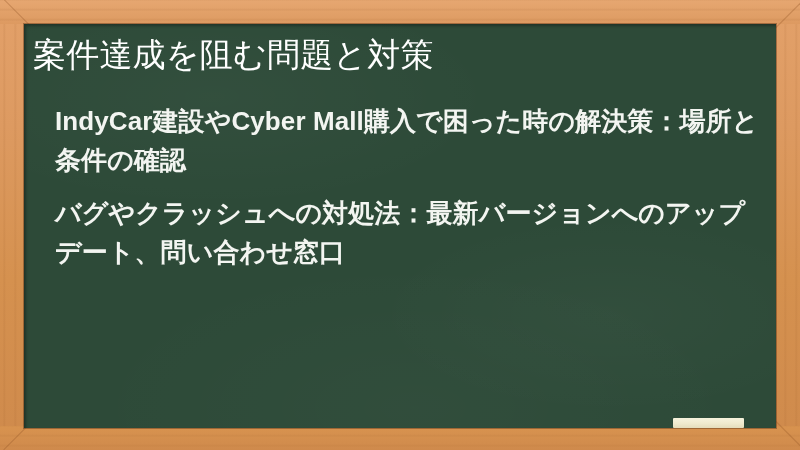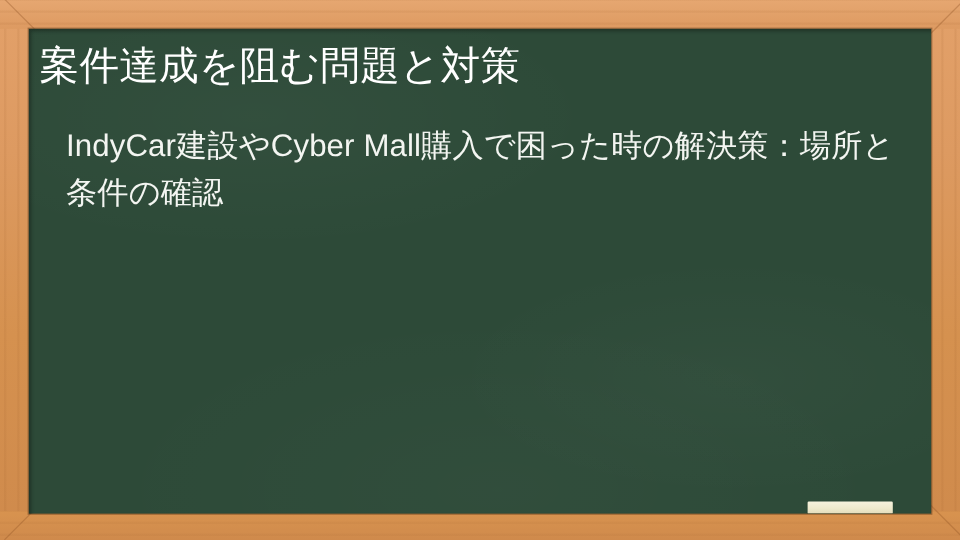--- a/index.html
+++ b/index.html
@@ -146,20 +146,21 @@
     left: 31px;
     top: 78px;
     width: 708px;
   }
   .bullet {
     color: #f3f5f1;
     font-size: 26px;
     line-height: 39px;
     margin-bottom: 14px;
     letter-spacing: 0.1px;
+    font-weight: bold;
   }
   .bullet:last-child { margin-bottom: 0; }
 
   
   .chalk {
     position: absolute;
     left: 649px;
     top: 394px;
     width: 71px;
     height: 10px;
@@ -182,20 +183,21 @@
     <div class="mitre br"></div>
   </div>
 
   <div class="board">
     <div class="content">
 
       <div class="title">案件達成を阻む問題と対策</div>
 
       <div class="bullets">
         <div class="bullet">IndyCar建設やCyber Mall購入で困った時の解決策：場所と条件の確認</div>
+        <div class="bullet">バグやクラッシュへの対処法：最新バージョンへのアップデート、問い合わせ窓口</div>
       </div>
 
     </div>
 
     <div class="chalk"></div>
   </div>
 
 </div>
 
 </body></html>

